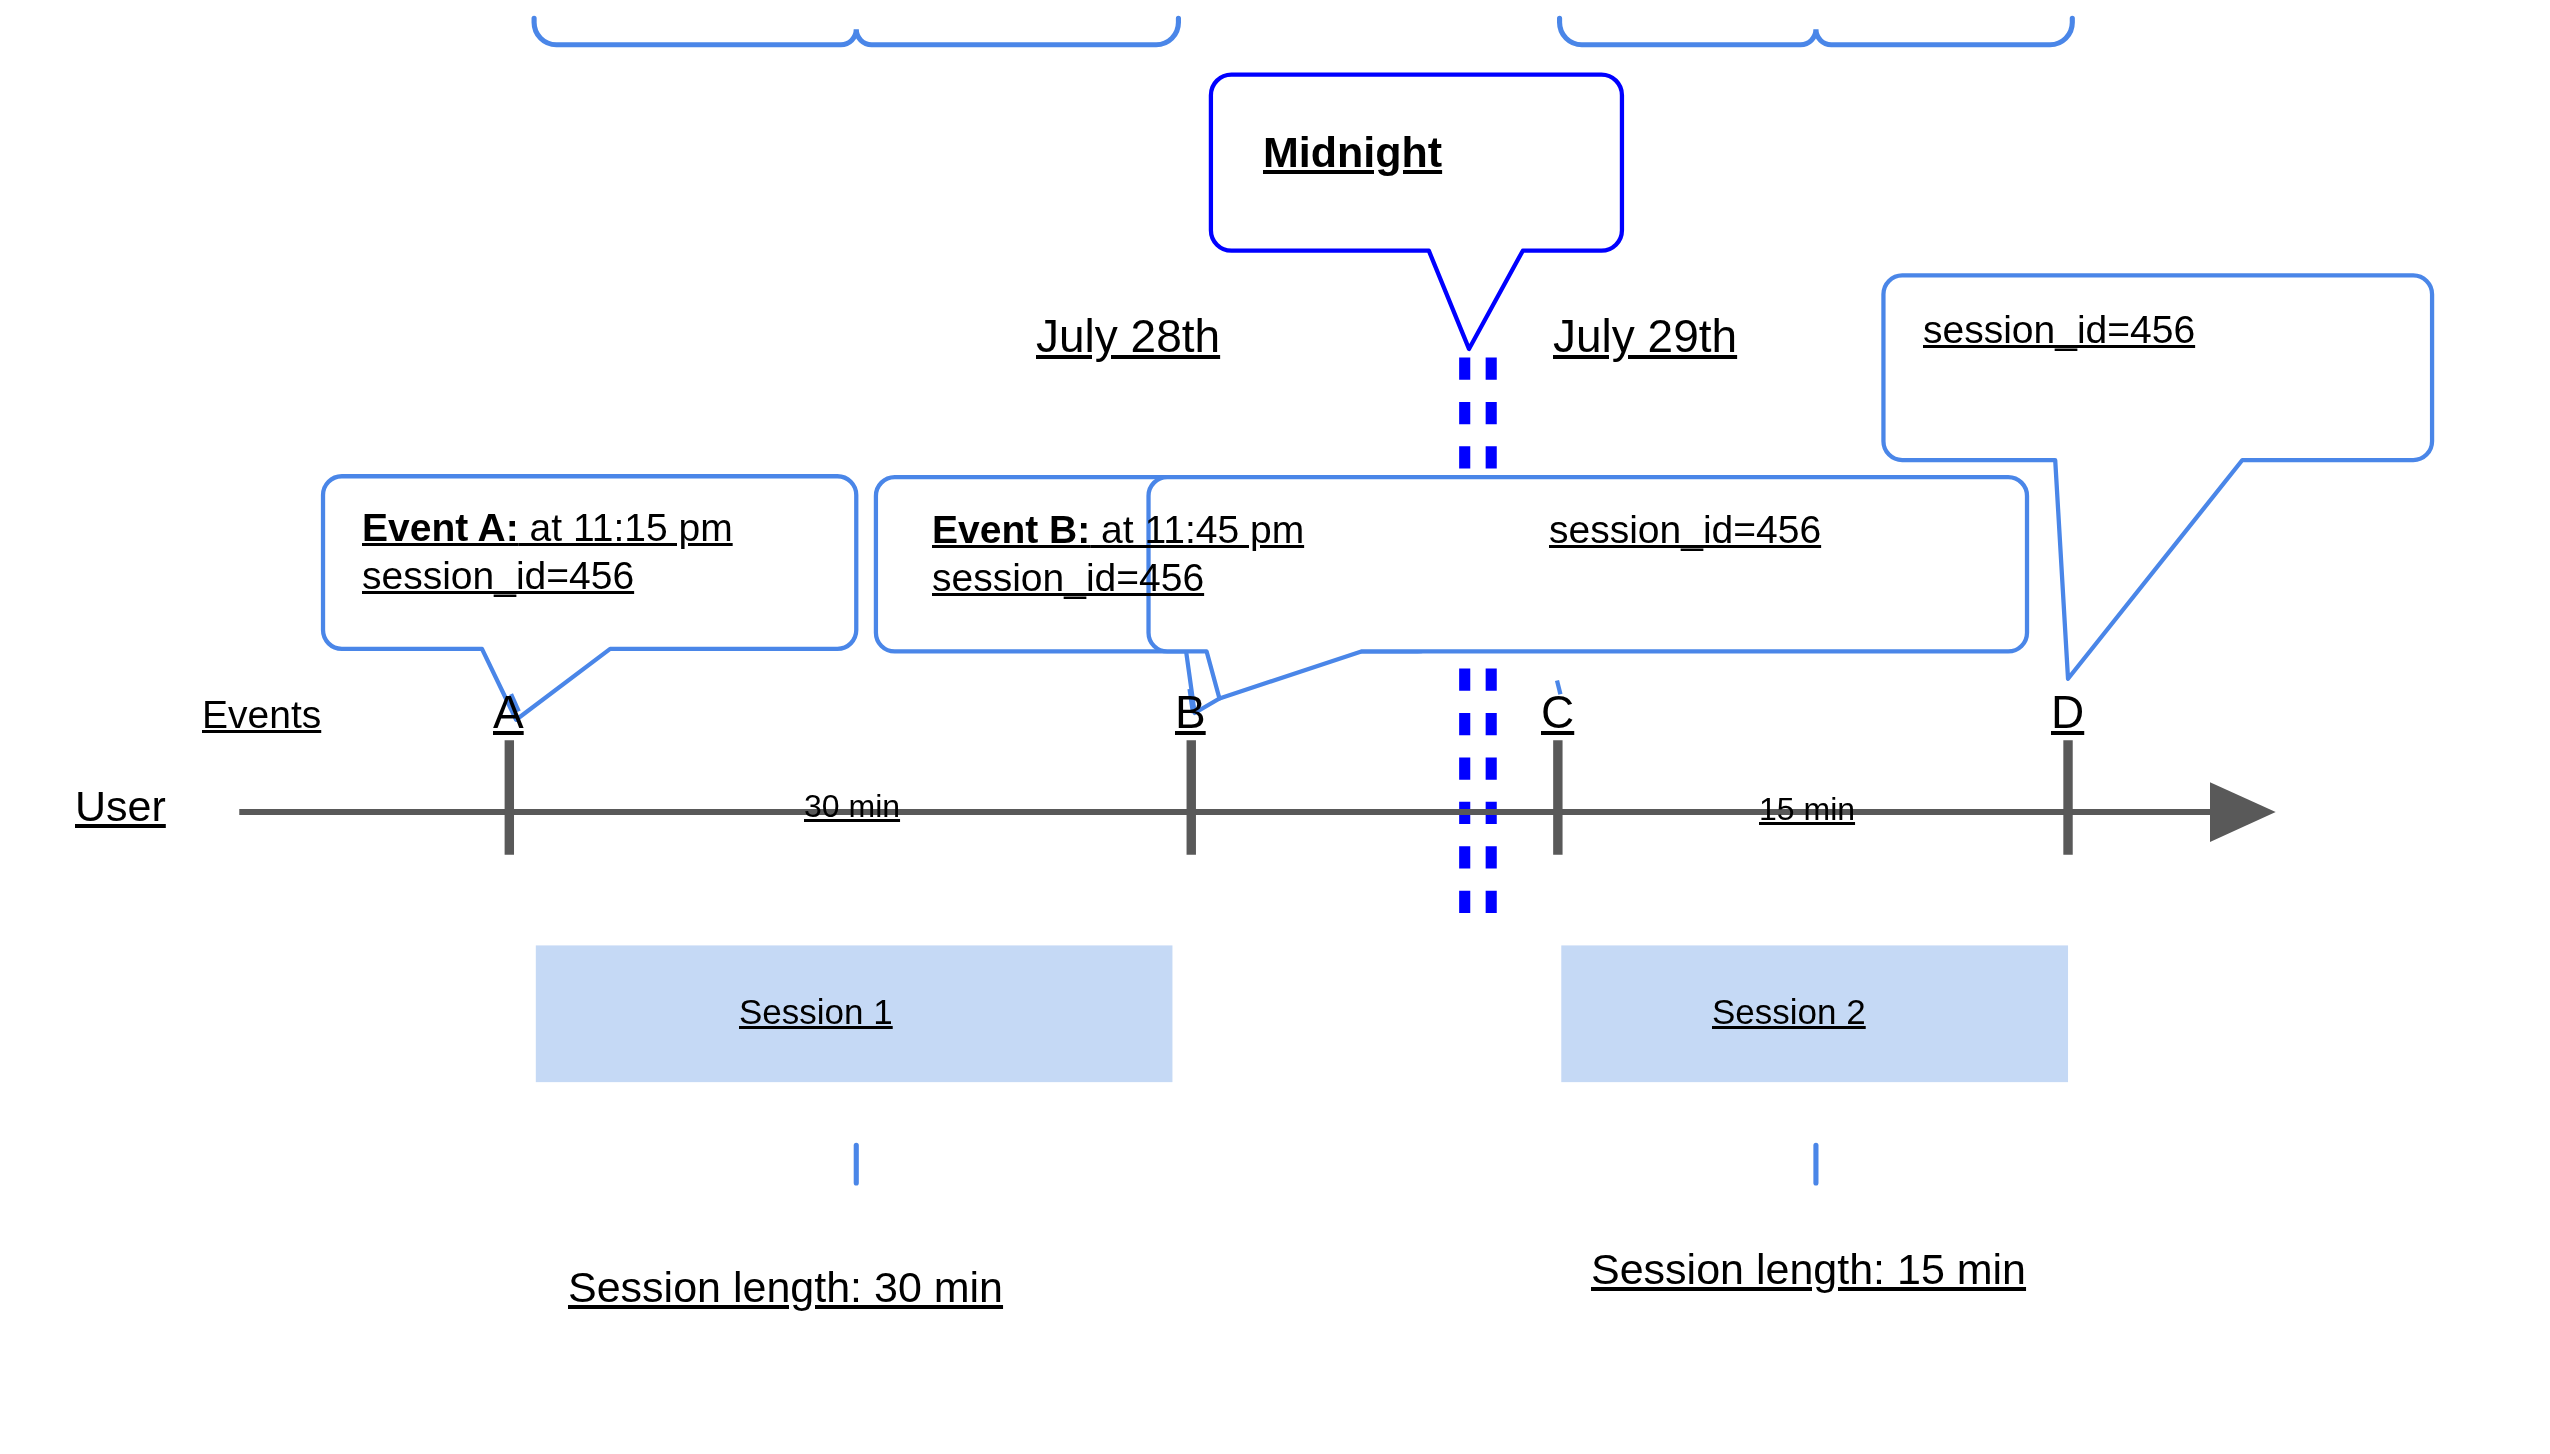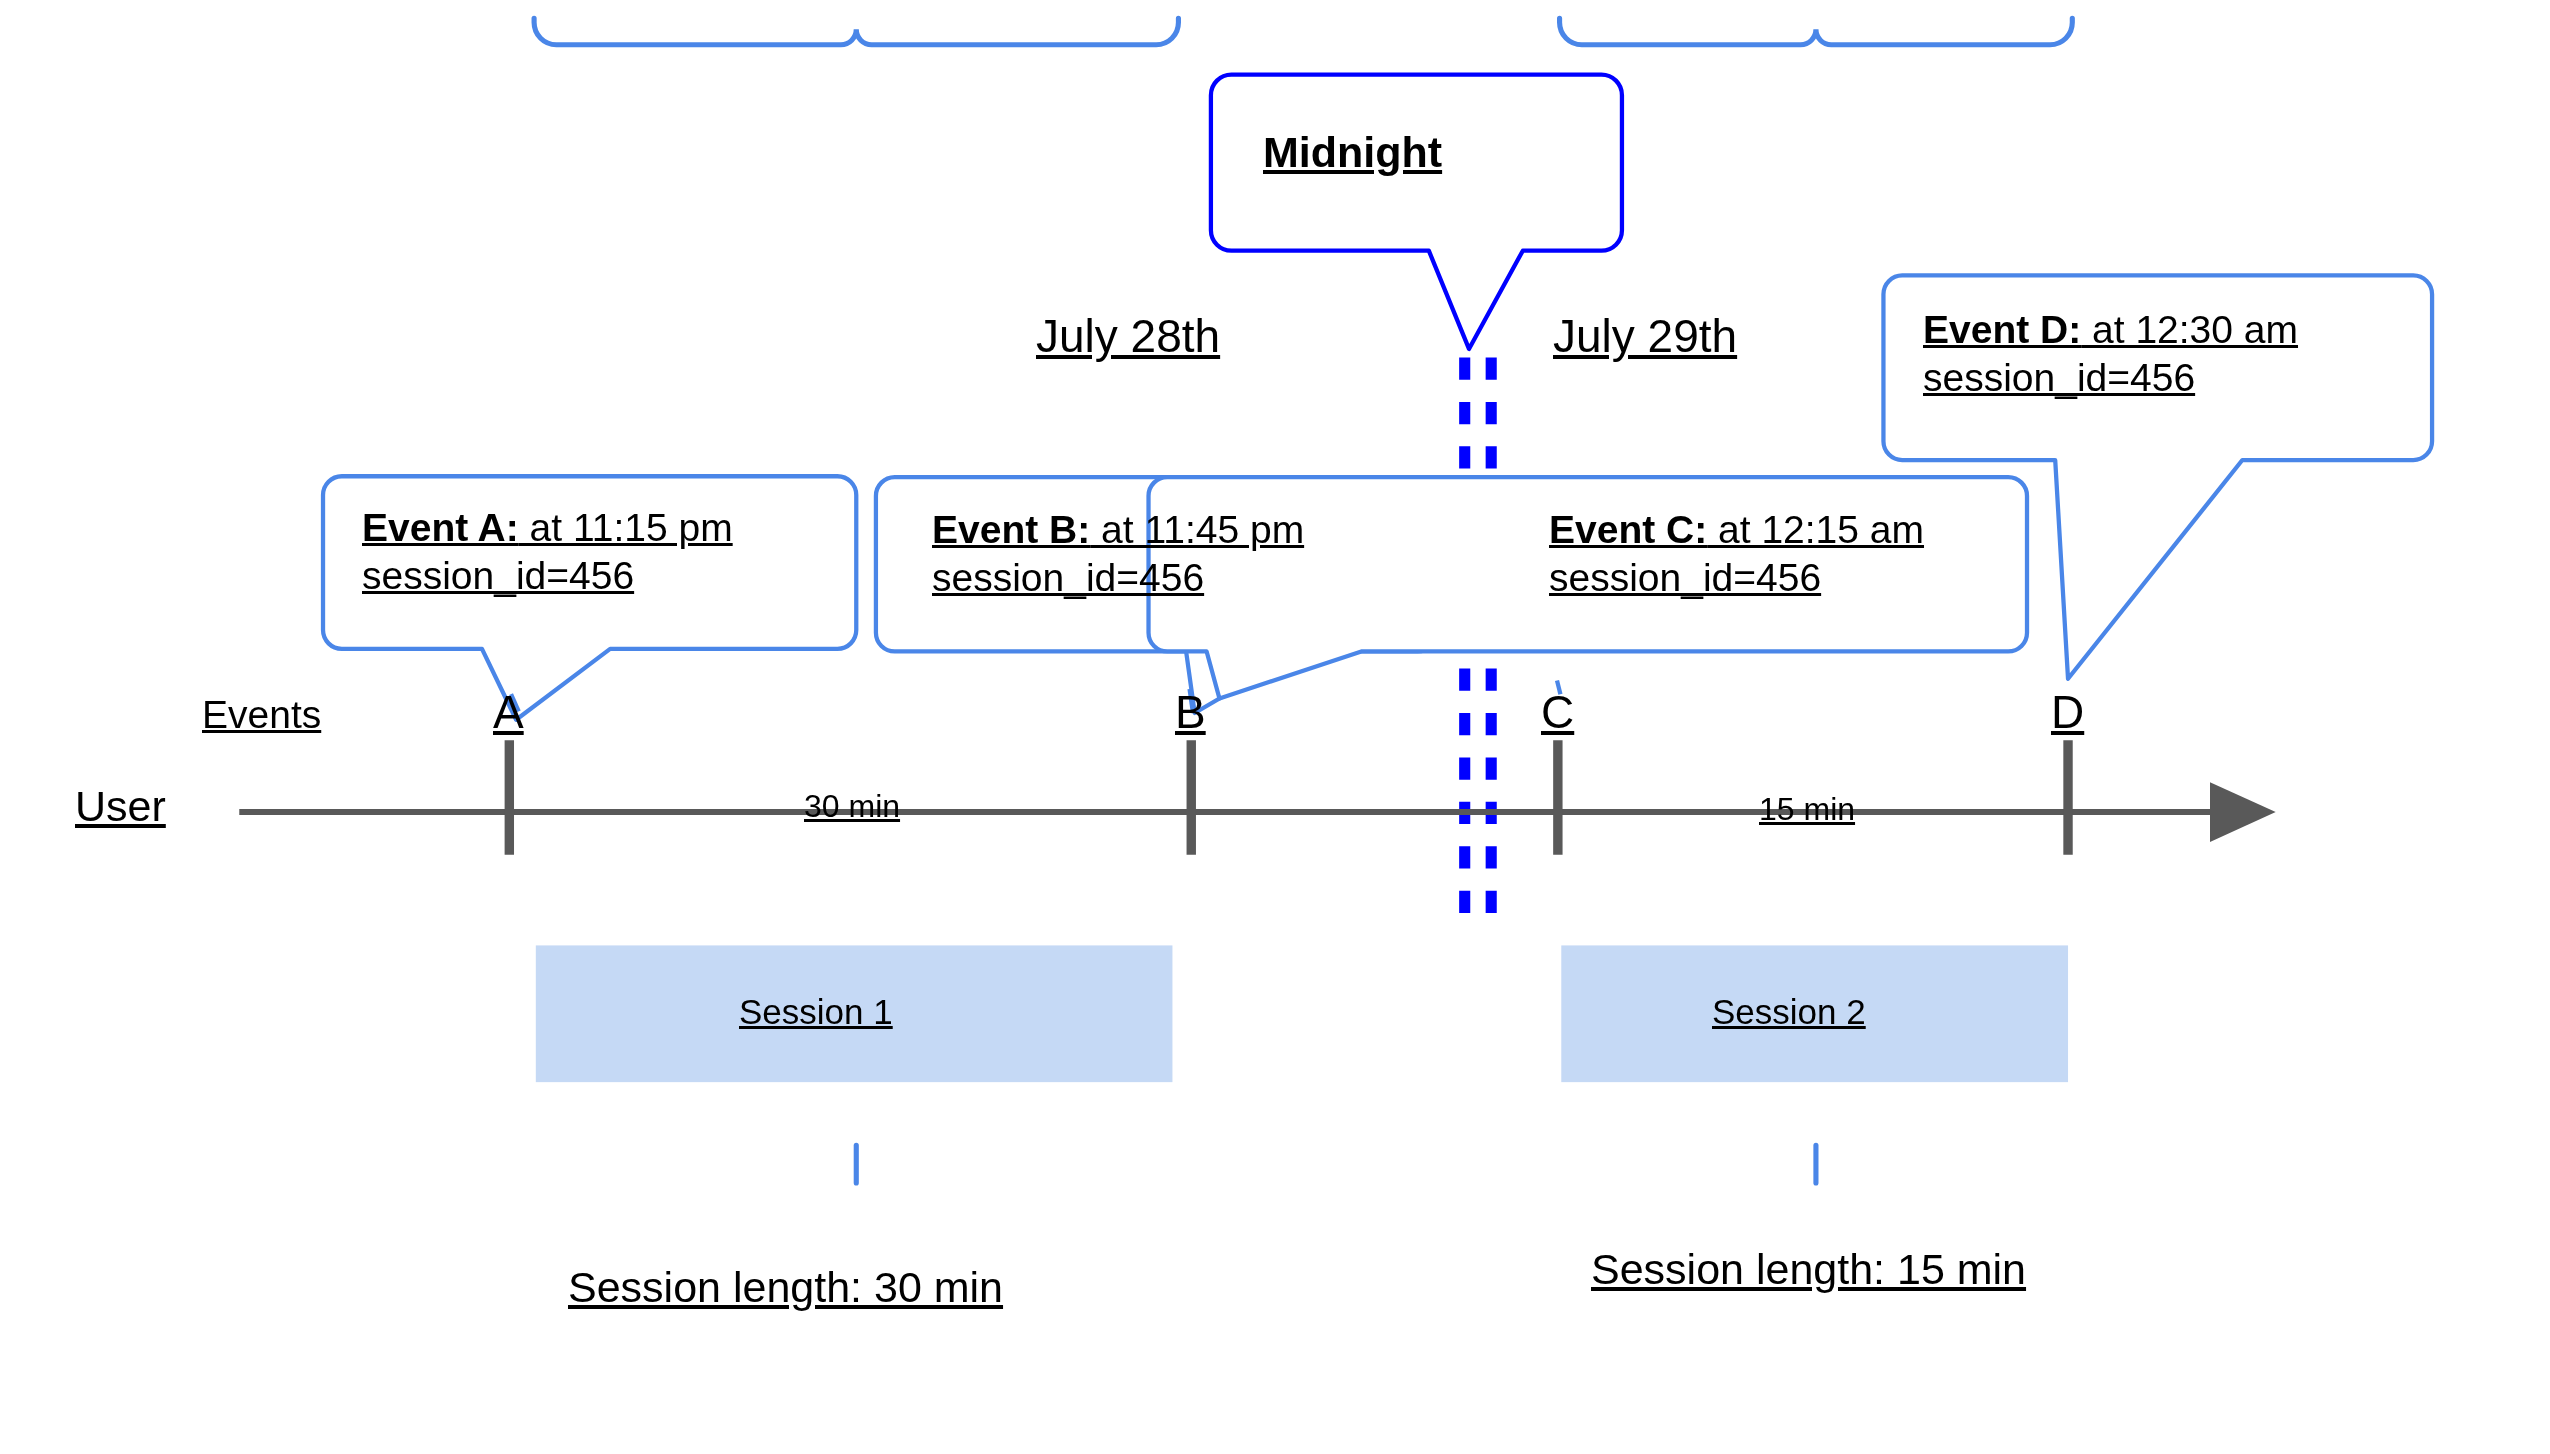--- a/index.html
+++ b/index.html
@@ -135,26 +135,24 @@
     <div><b>Event A:</b><span> at 11:15 pm</span></div>
     <div>session_id=456</div>
   </div>
 
   <div class="txt callout-text" style="left:932px; top:506px;">
     <div><b>Event B:</b><span> at 11:45 pm</span></div>
     <div>session_id=456</div>
   </div>
 
   <div class="txt callout-text" style="left:1549px; top:506px;">
-    <div><b>Event C:</b><span> at 12:15 am</span></div>
     <div>session_id=456</div>
   </div>
 
   <div class="txt callout-text" style="left:1923px; top:306px;">
-    <div><b>Event D:</b><span> at 12:30 am</span></div>
     <div>session_id=456</div>
   </div>
 
   <div class="txt events-label" style="left:202px; top:691px;">Events</div>
 
   <div class="txt user-label" style="left:75px; top:780px;">User</div>
 
   <div class="txt event-letter" style="left:493px; top:684px;">A</div>
   <div class="txt event-letter" style="left:1175px; top:684px;">B</div>
   <div class="txt event-letter" style="left:1541px; top:684px;">C</div>

